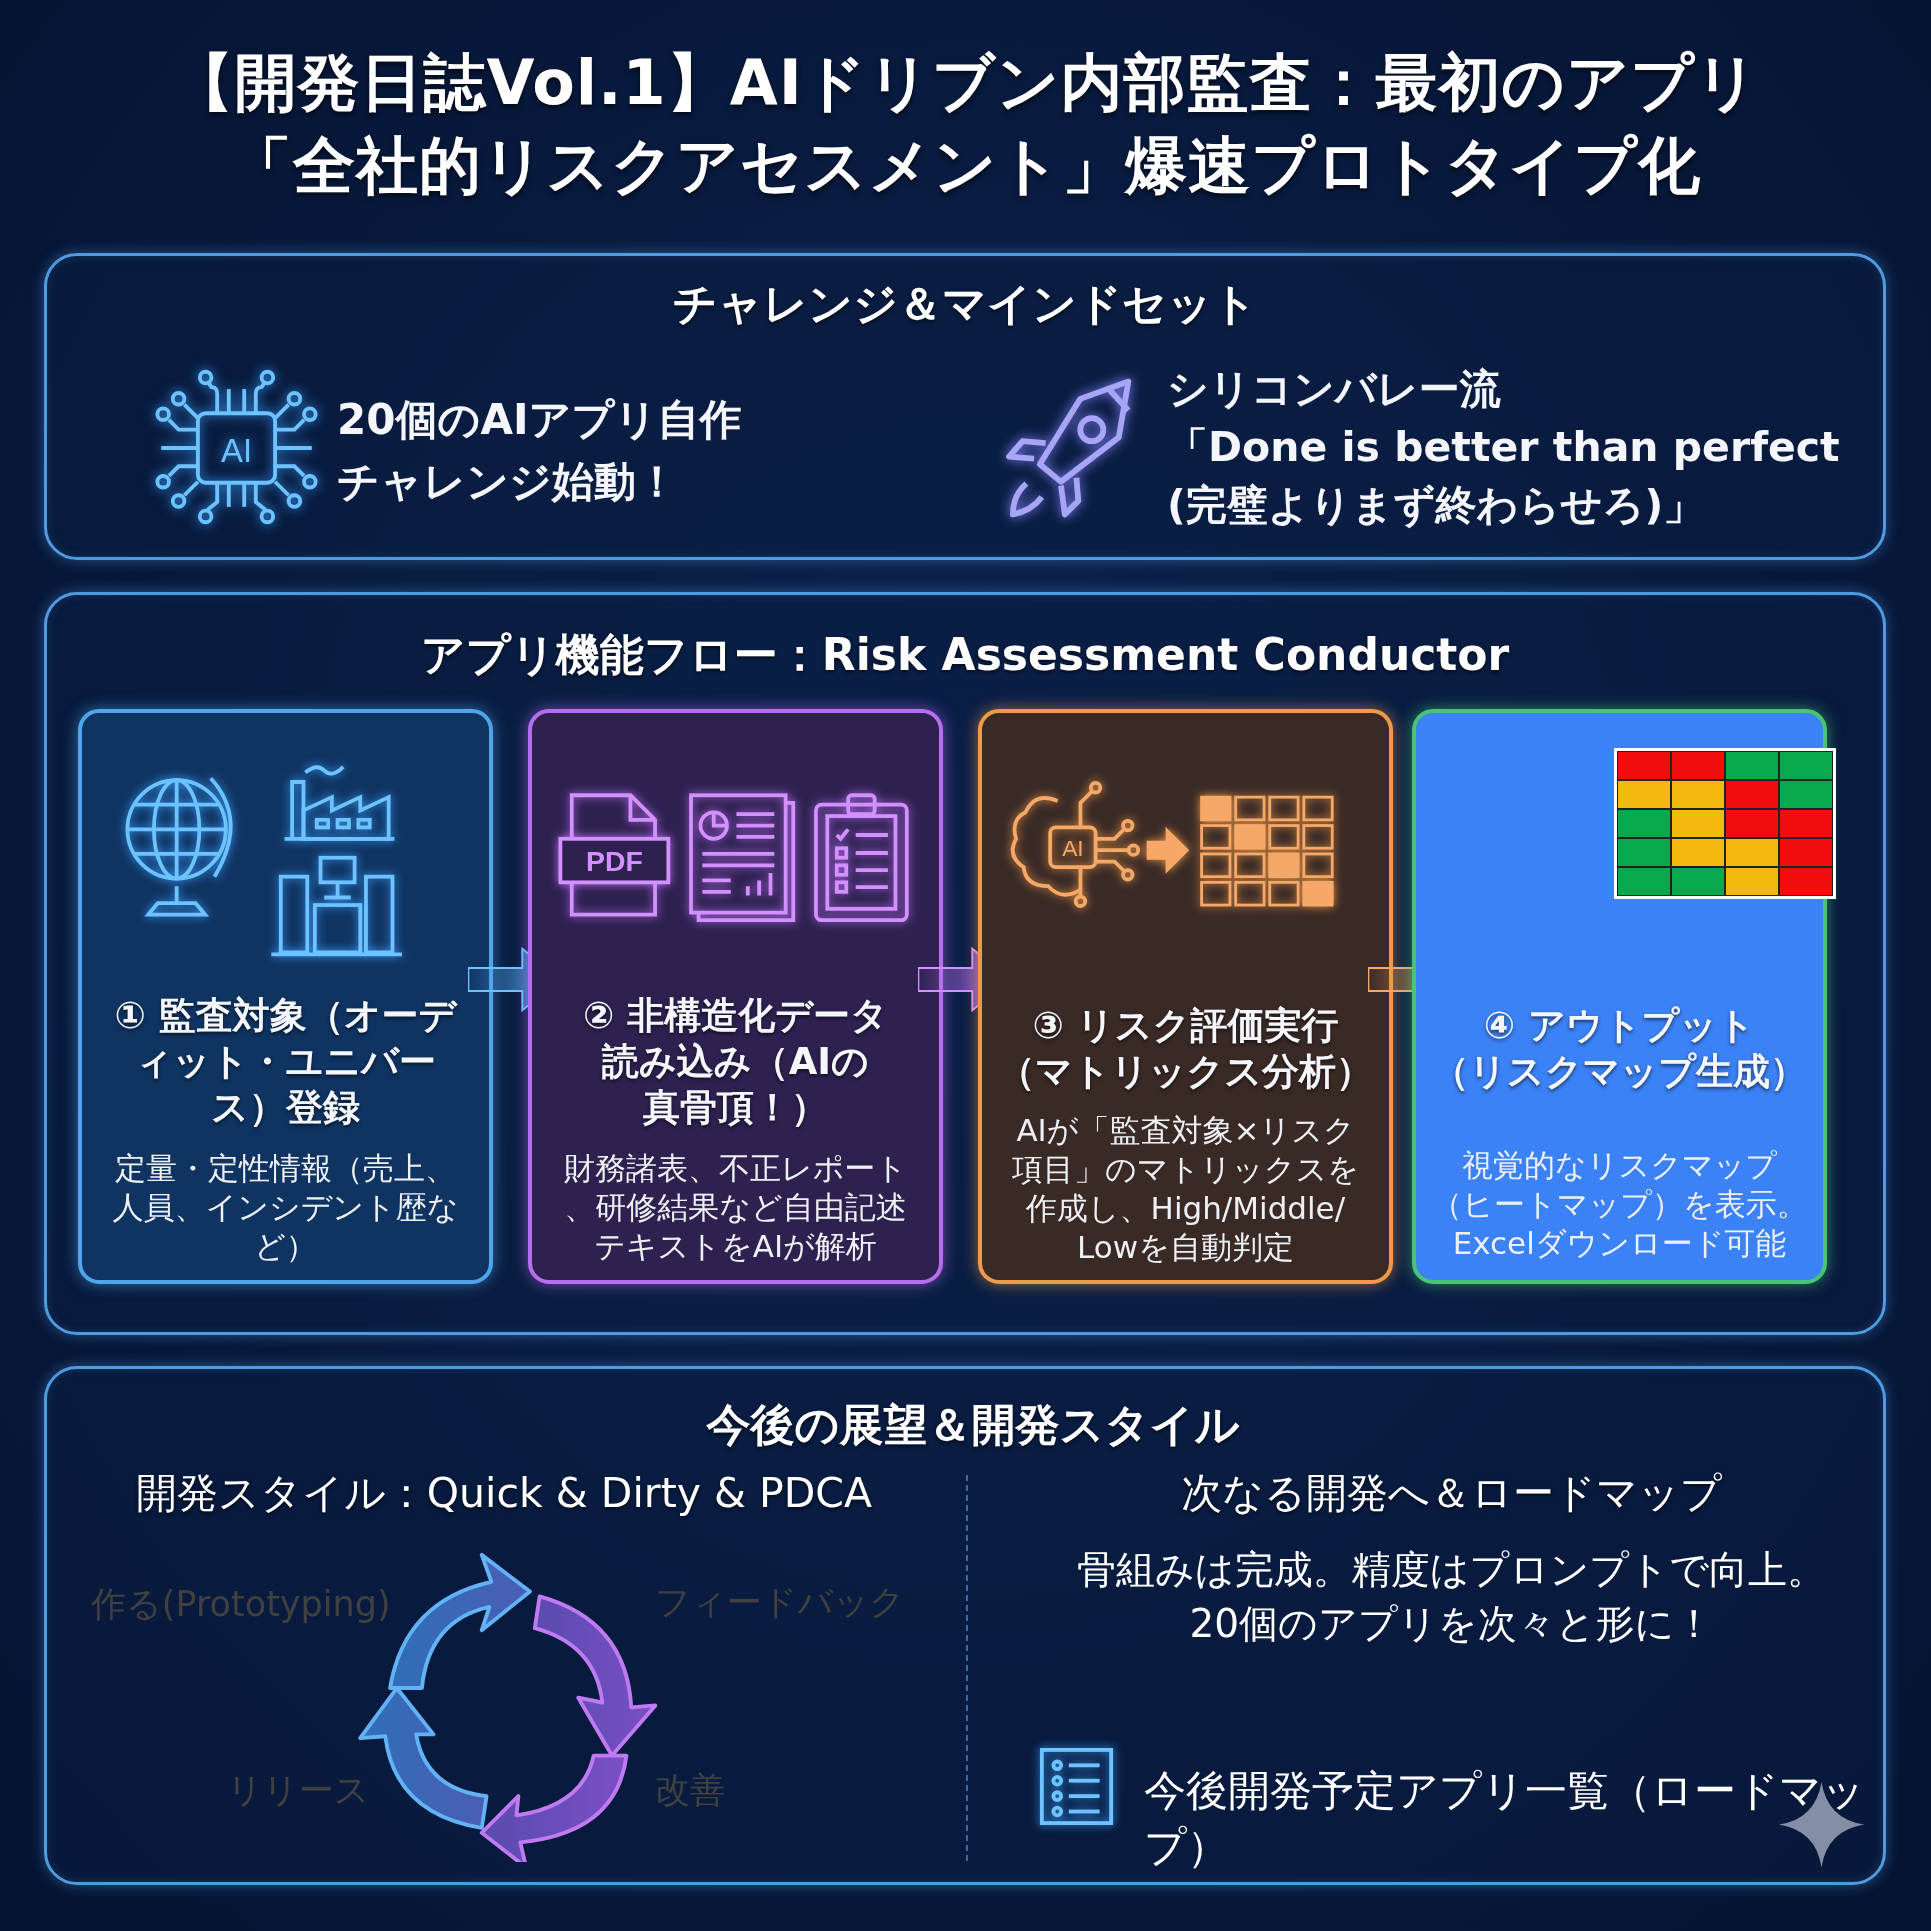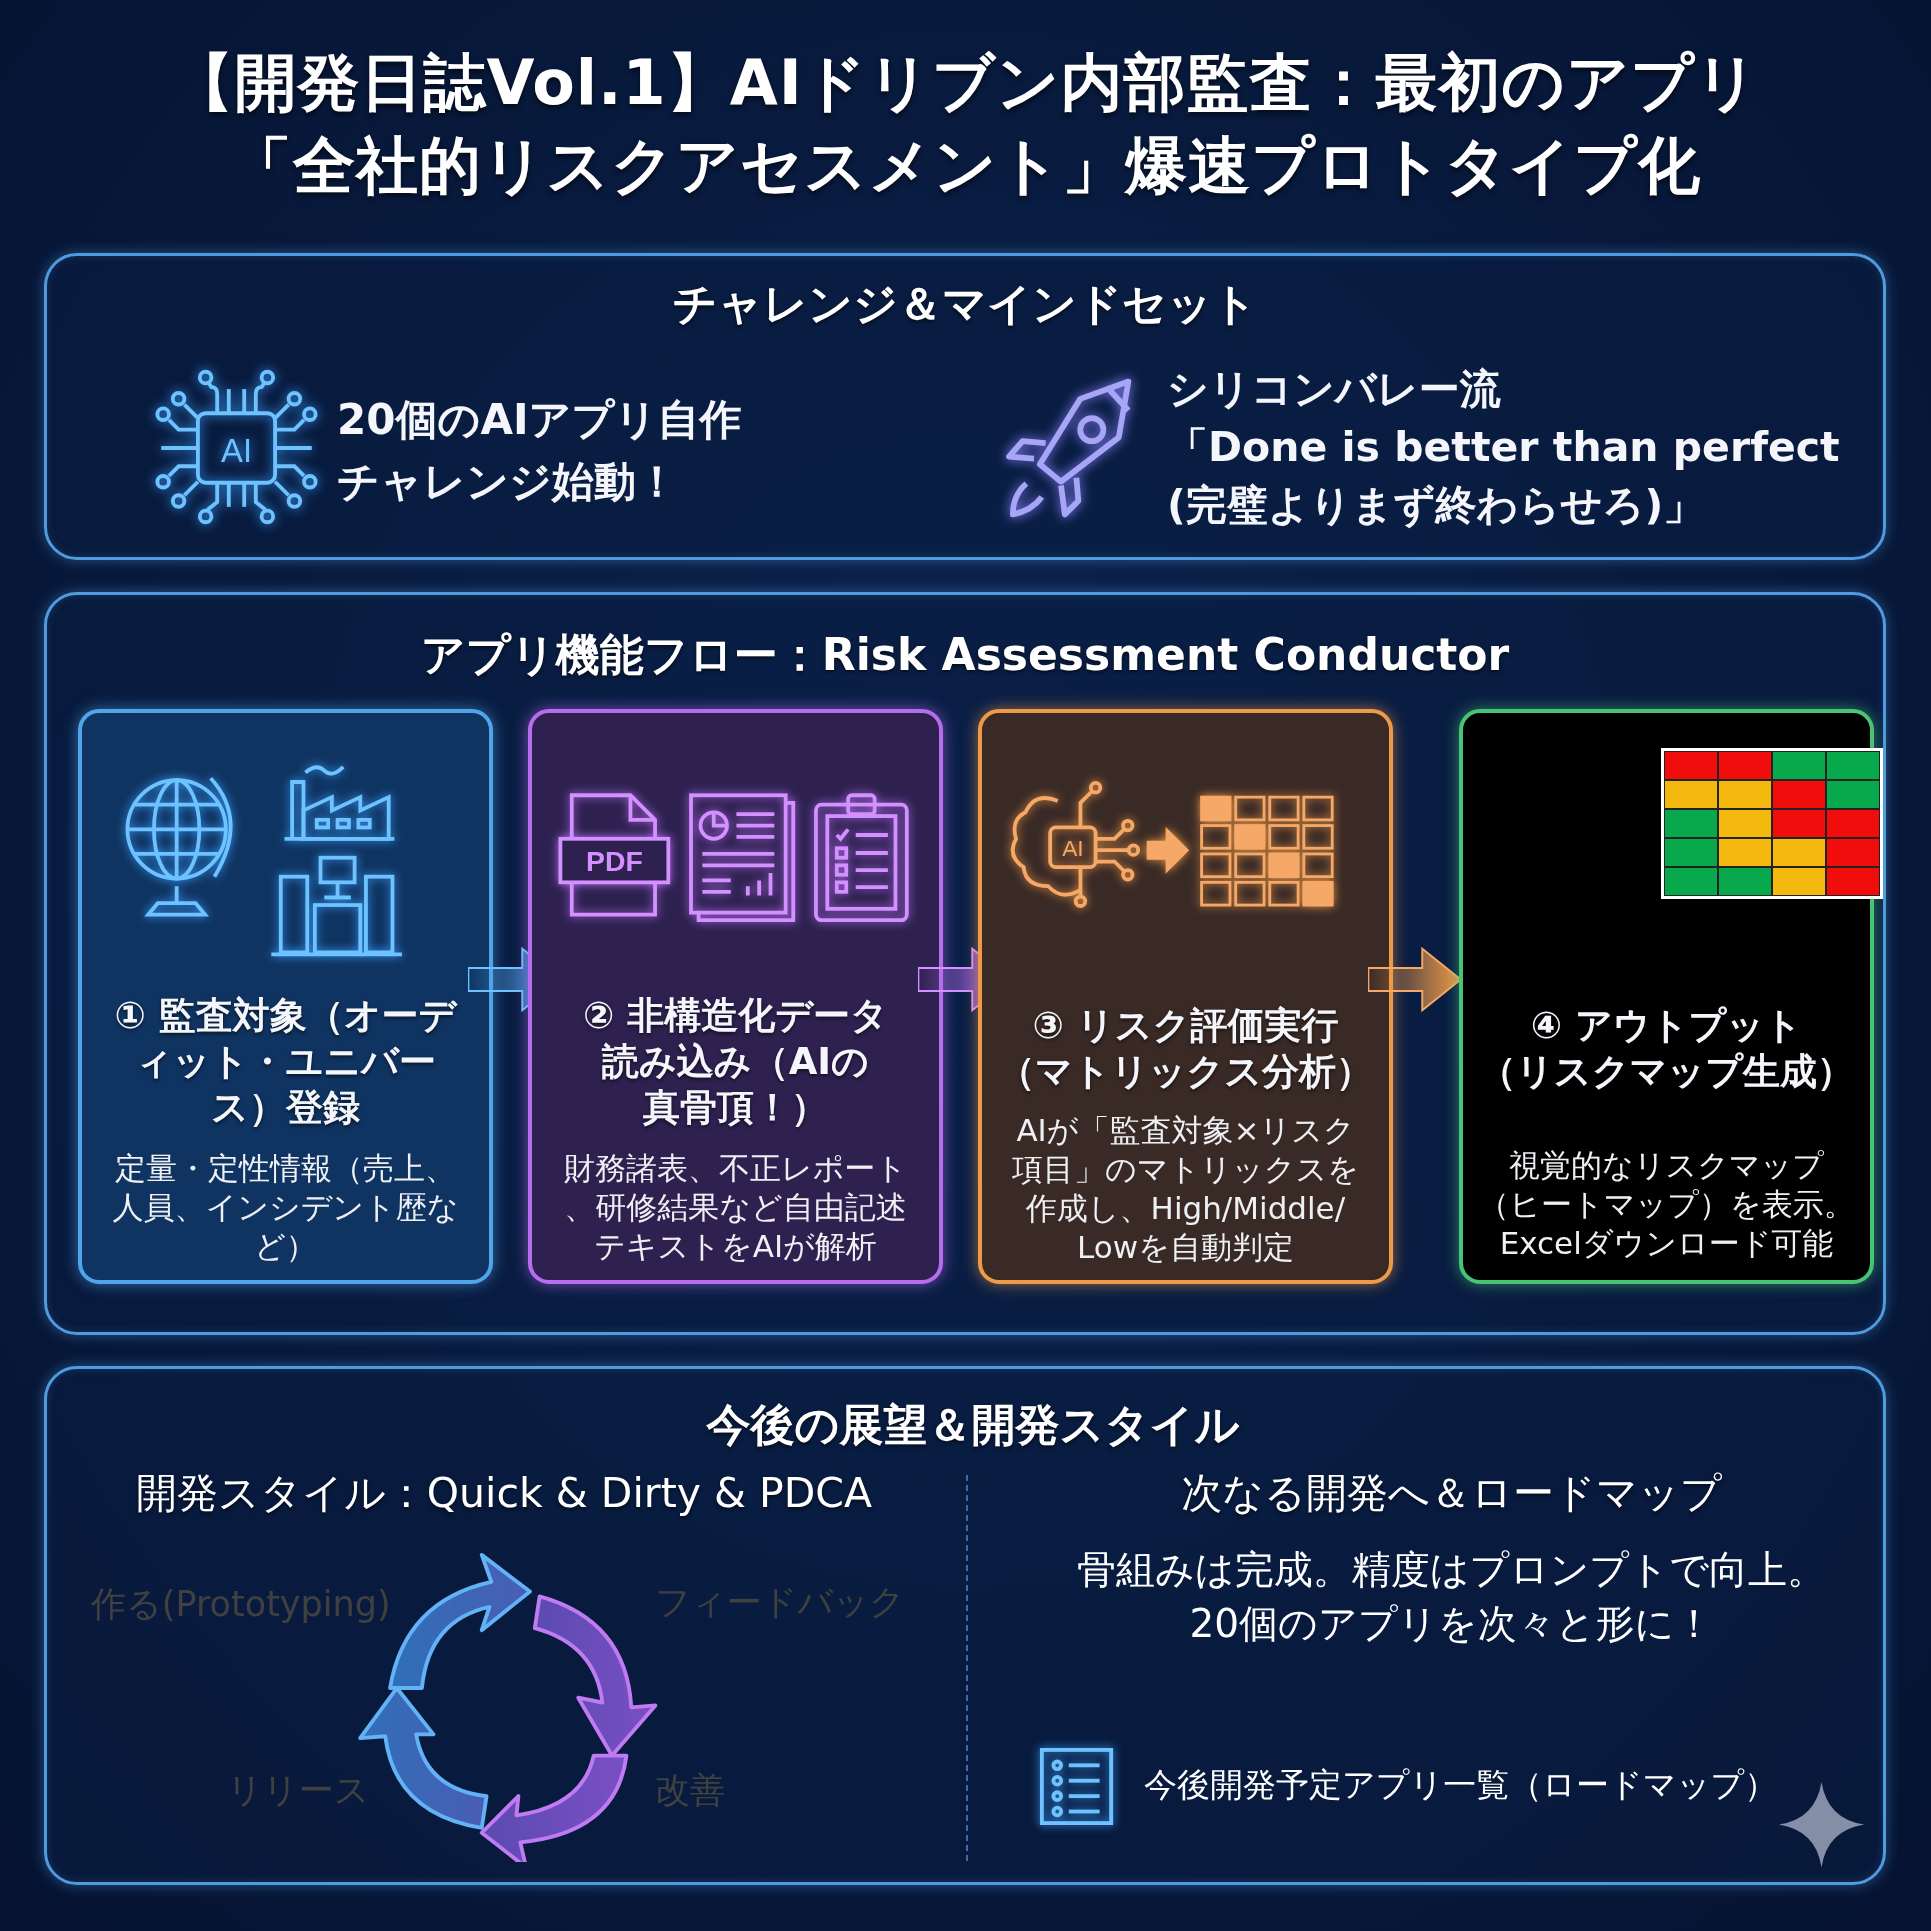--- a/index.html
+++ b/index.html
@@ -48,31 +48,31 @@
     text-align: center; font-weight: bold; font-size: 37px; line-height: 46px;
     text-shadow: 0 1.9px 3.9px rgba(0,0,0,0.6);
   }
   .card .card-desc {
     position: absolute; left: 11.6px; right: 11.6px; text-align: center;
     font-size: 31px; line-height: 39px; color: #eef0f4;
   }
   #c1 { left: 31px; border-color: #4fa4ea; background: #0f3462; box-shadow: 0 0 15.4px rgba(79,164,234,0.6); }
   #c2 { left: 481px; border-color: #b66df0; background: #2e2150; box-shadow: 0 0 15.4px rgba(182,109,240,0.6); }
   #c3 { left: 931px; border-color: #ef9a46; background: #3a2a26; box-shadow: 0 0 15.4px rgba(239,154,70,0.6); }
-  #c4 { left: 1412px; border-color: #48c474; background: #000000; box-shadow: 0 0 15.4px rgba(72,196,116,0.6); padding-left: 31px; }
+  #c4 { left: 1365px; border-color: #48c474; background: #3b82f6; box-shadow: 0 0 15.4px rgba(72,196,116,0.6); padding-left: 31px; }
   .flow-arrow { position: absolute; top: 346px; width: 97px; height: 77px; }
   
   #p3 { top: 1366px; height: 519px; }
   #p3 .panel-heading { top: 27px; padding-left: 16px; }
   .sub-heading { position: absolute; font-weight: normal; font-size: 41px; color: #fff; text-shadow: 0 1.9px 3.9px rgba(0,0,0,0.6); }
   .divider { position: absolute; left: 919px; top: 106px; height: 386px; border-left: 2.9px dashed #3d6aa3; }
   .cycle-label { position: absolute; font-size: 35px; color: #404040; }
   .road-text { position: absolute; left: 966px; width: 877px; top: 174px; text-align: center; font-size: 39px; line-height: 54px; color: #fff; }
   .list-icon { position: absolute; left: 991px; top: 377px; width: 77px; height: 81px; }
-  .list-label { position: absolute; left: 1097px; top: 394px; font-size: 33px; color: #fff; }
+  .list-label { position: absolute; left: 1097px; top: 394px; font-size: 42px; color: #fff; }
   .sparkle { position: absolute; left: 1775px; top: 1778px; width: 93px; height: 93px; }
   .heat { position: absolute; left: 198px; top: 35px; border: 3.9px solid #ffffff; display: grid; grid-template-columns: repeat(4, 54px); grid-auto-rows: 29px; }
   .heat span { border: 1px solid #222; }
 </style>
 </head>
 <body>
 
 <div class="title">
   <div>【開発日誌Vol.1】AIドリブン内部監査：最初のアプリ</div>
   <div>「全社的リスクアセスメント」爆速プロトタイプ化</div>

